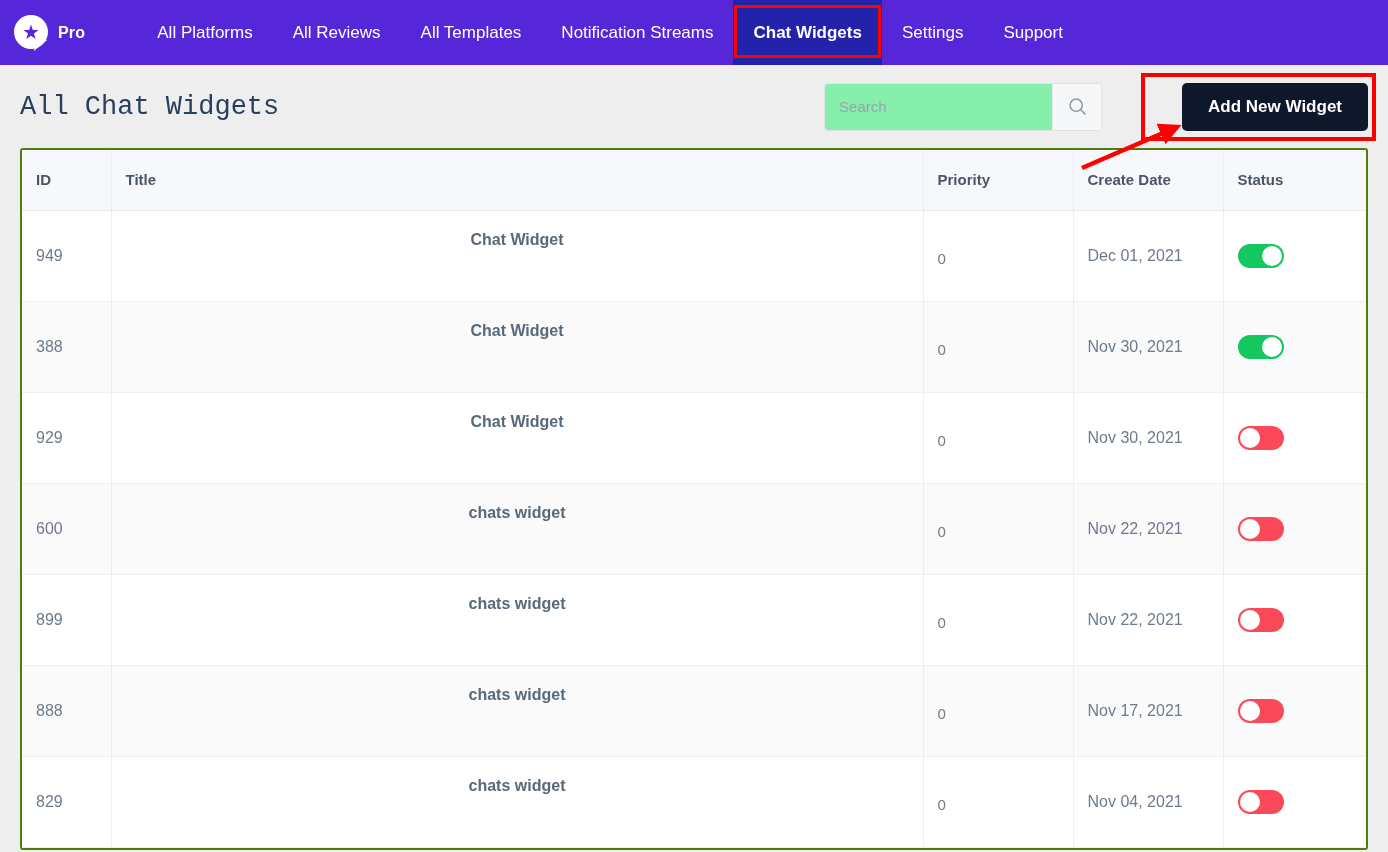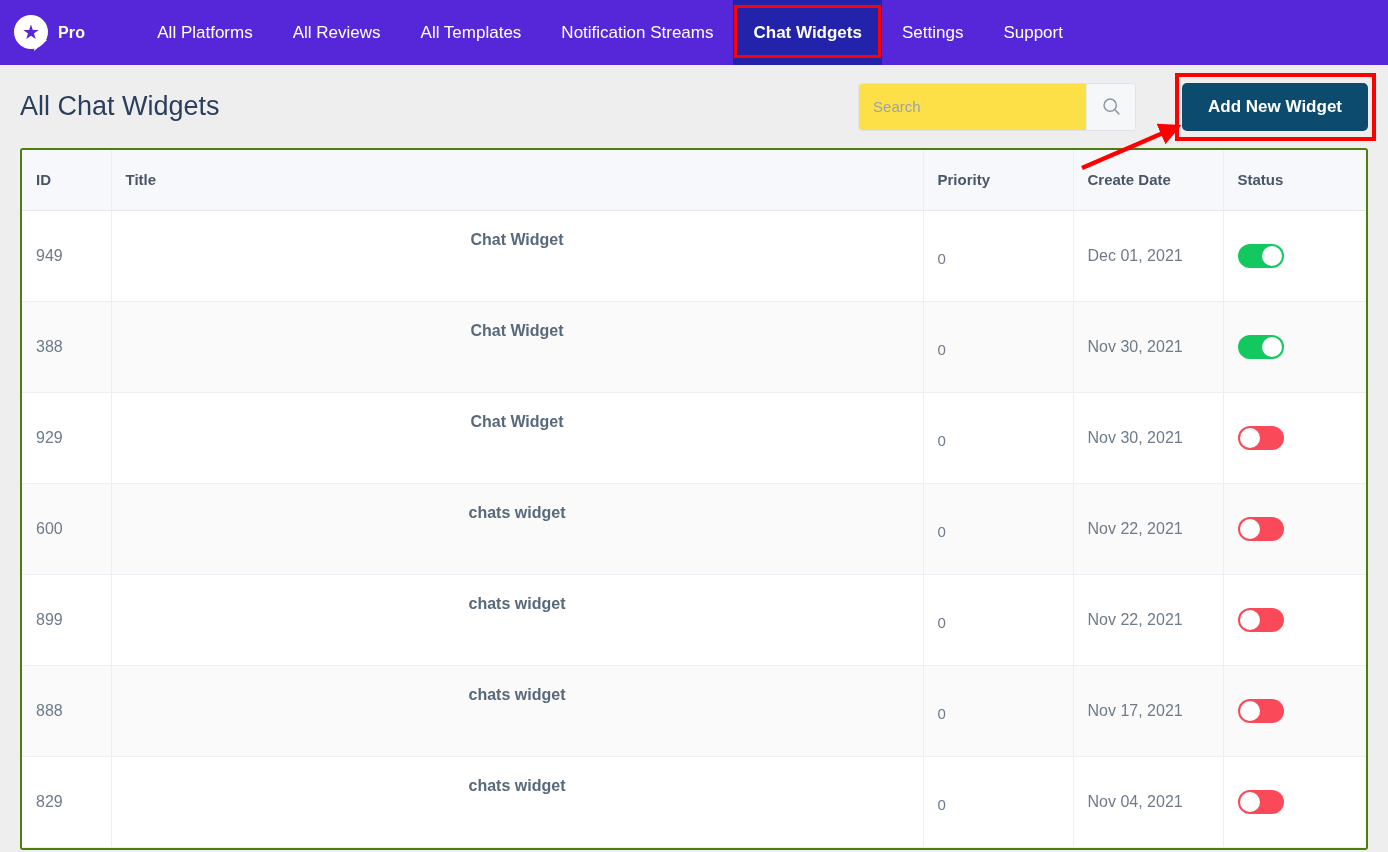--- a/index.html
+++ b/index.html
@@ -97,20 +97,21 @@
     padding: 0 20px;
     display: flex;
     align-items: center;
     justify-content: space-between;
     background: #eeeeee;
   }
   .page-title {
     font-size: 27px;
     color: #2b3f5c;
     font-weight: normal;
+    font-family: Liberation Mono, monospace;
   }
   .head-right {
     display: flex;
     align-items: center;
     gap: 0;
   }
   .search-wrap {
     display: flex;
     align-items: stretch;
     height: 48px;
@@ -120,52 +121,53 @@
     background: #ffffff;
     width: 278px;
   }
   .search-input {
     border: 0;
     outline: 0;
     flex: 1;
     padding: 0 14px;
     font-size: 15px;
     color: #6b7684;
-    background: #fde047;
+    background: #86efac;
     font-family: "Liberation Sans", sans-serif;
   }
   .search-input::placeholder { color: #9aa3ad; }
   .search-btn {
     width: 66px;
     background: #f6f7f9;
     border: 0;
     border-left: 1px solid #e8ebee;
     display: flex;
     align-items: center;
     justify-content: center;
     cursor: pointer;
   }
   .search-btn svg { display: block; }
 
   .add-btn-wrap {
     position: relative;
     margin-left: 46px;
   }
   .add-btn {
-    background: #0c4a6e;
+    background: #0f172a;
     color: #ffffff;
     border: 0;
     border-radius: 5px;
     height: 48px;
     padding: 0 26px;
     font-size: 17px;
     font-weight: bold;
     cursor: pointer;
     font-family: "Liberation Sans", sans-serif;
     white-space: nowrap;
+    margin-left: 34px;
   }
   .add-btn-wrap::after {
     content: "";
     position: absolute;
     left: -7px; top: -10px; right: -8px; bottom: -10px;
     border: 4px solid #ff0000;
     pointer-events: none;
   }
 
   

